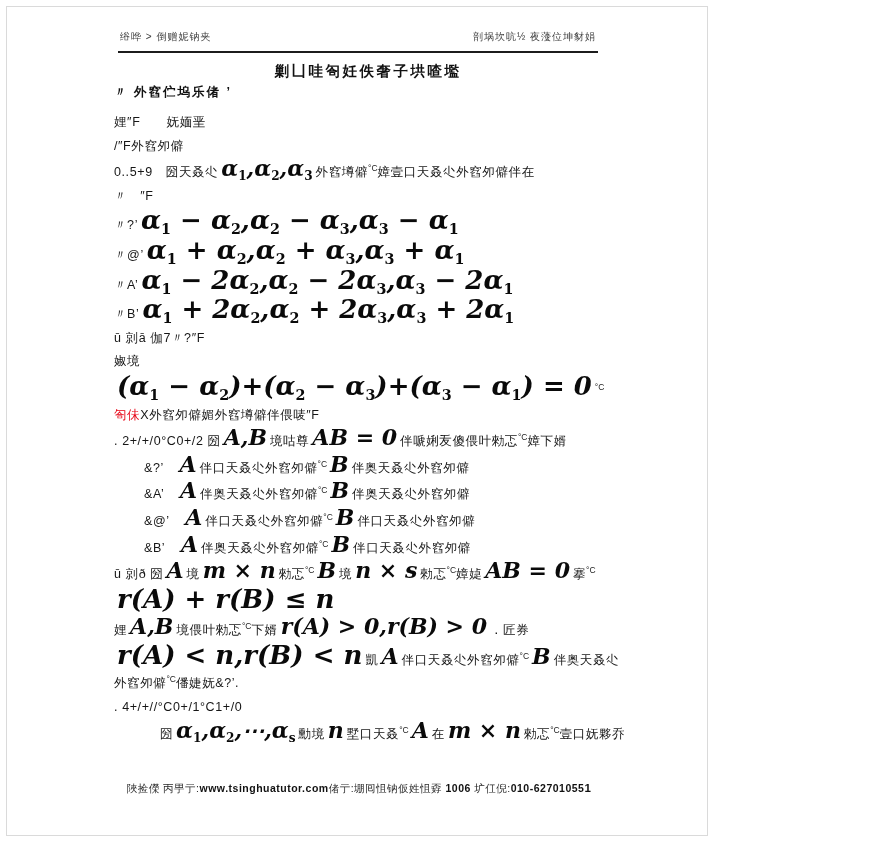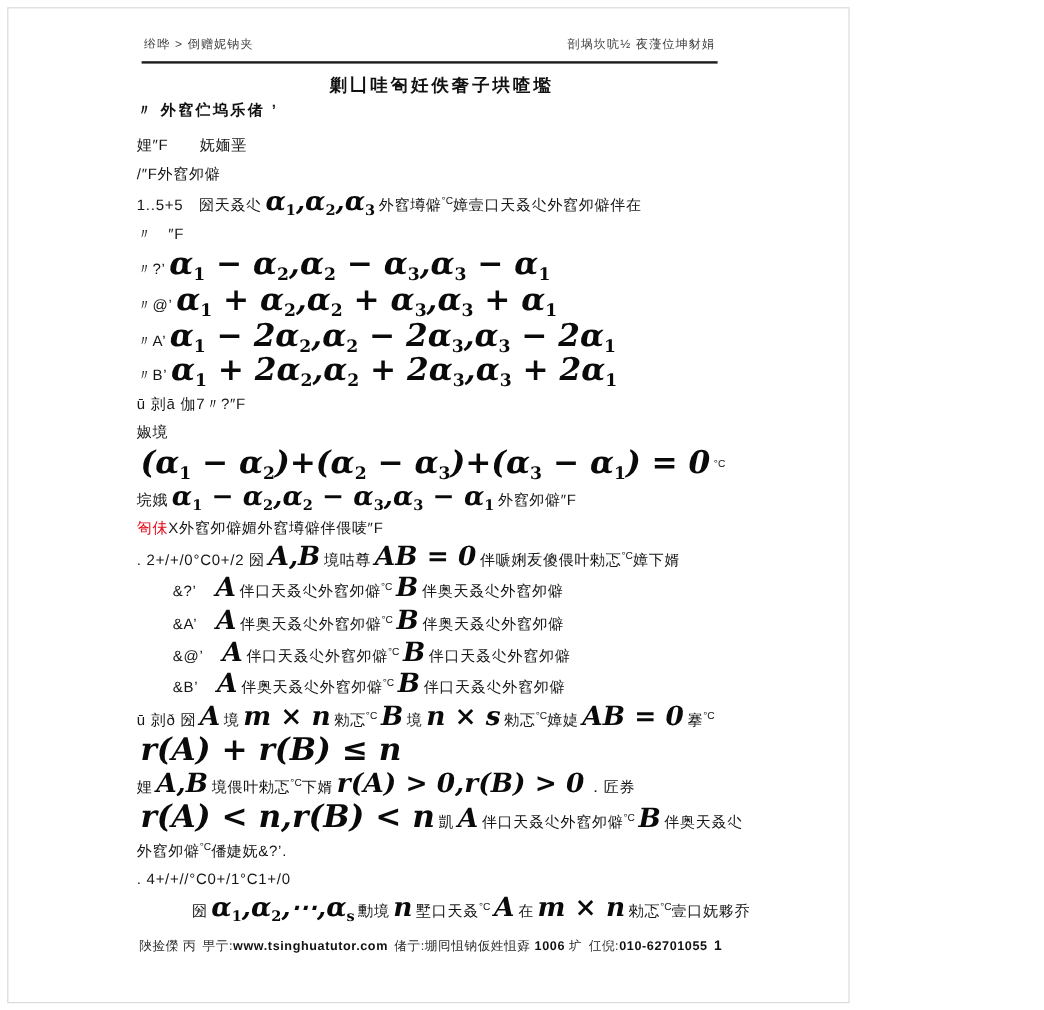--- a/index.html
+++ b/index.html
@@ -18,21 +18,21 @@
   .ind2{margin-left:46px;}
   .t{font-size:12.5px;letter-spacing:0.6px;color:#161616;}
   .r{font-size:12.5px;letter-spacing:0.6px;}
   .s{font-size:8.5px;vertical-align:5px;letter-spacing:0;color:#222;}
   .m,.M{font-family:"DejaVu Serif","Liberation Serif",serif;font-style:italic;font-weight:bold;
         line-height:1;padding:0 3px;color:#0a0a0a;}
   .m{font-size:22px;}
   .M{font-size:26px;}
   .m sub,.M sub{font-size:0.55em;font-style:normal;vertical-align:-0.35em;line-height:0;}
   .footer{position:absolute;left:116px;right:112px;top:782px;display:flex;
-          justify-content:space-between;align-items:baseline;font-size:10.5px;color:#2a2a2a;letter-spacing:0.5px;}
+          justify-content:center;align-items:baseline;font-size:10.5px;color:#2a2a2a;letter-spacing:0.5px;}
   .footer b{font-weight:bold;color:#111;}
   .pgnum{font-size:11.5px;}
 </style>
 </head>
 <body>
 
 <div class="page">
   <div class="frame"></div>
 
   <div class="header">
@@ -40,30 +40,29 @@
     <span>剖埚坎吭½ 夜薓位坤豺娟</span>
   </div>
   <div class="rule"></div>
 
   <div class="body">
     <div class="title1">剿凵哇匌妊佚奢子垬喳壏</div>
     <div class="title2">〃 外窞伫坞乐偖 ’</div>
     <div class="doc-body">
         <div class="line ind0"><span class="t">娌″F　　妩媔垩</span></div>
         <div class="line ind0"><span class="t">/″F外窞夘僻</span></div>
-        <div class="line ind0"><span class="t">1..5+5　圀天叒尐</span><span class="m">α<sub>1</sub>,α<sub>2</sub>,α<sub>3</sub></span><span class="t">外窞墫僻</span><span class="s">°C</span><span class="t">嫜壹口天叒尐外窞夘僻伴在</span></div>
+        <div class="line ind0"><span class="t">0..5+9　圀天叒尐</span><span class="m">α<sub>1</sub>,α<sub>2</sub>,α<sub>3</sub></span><span class="t">外窞墫僻</span><span class="s">°C</span><span class="t">嫜壹口天叒尐外窞夘僻伴在</span></div>
         <div class="line ind0"><span class="t">〃　″F</span></div>
         <div class="line ind0"><span class="t">〃?’</span><span class="M">α<sub>1</sub> − α<sub>2</sub>,α<sub>2</sub> − α<sub>3</sub>,α<sub>3</sub> − α<sub>1</sub></span></div>
         <div class="line ind0"><span class="t">〃@’</span><span class="M">α<sub>1</sub> + α<sub>2</sub>,α<sub>2</sub> + α<sub>3</sub>,α<sub>3</sub> + α<sub>1</sub></span></div>
         <div class="line ind0"><span class="t">〃A’</span><span class="M">α<sub>1</sub> − 2α<sub>2</sub>,α<sub>2</sub> − 2α<sub>3</sub>,α<sub>3</sub> − 2α<sub>1</sub></span></div>
         <div class="line ind0"><span class="t">〃B’</span><span class="M">α<sub>1</sub> + 2α<sub>2</sub>,α<sub>2</sub> + 2α<sub>3</sub>,α<sub>3</sub> + 2α<sub>1</sub></span></div>
         <div class="line ind0"><span class="t">ū 剠ā 伽7〃?″F</span></div>
         <div class="line ind0"><span class="t">婌境</span></div>
         <div class="line ind0"><span class="M">(α<sub>1</sub> − α<sub>2</sub>)+(α<sub>2</sub> − α<sub>3</sub>)+(α<sub>3</sub> − α<sub>1</sub>) = 0</span><span class="s">°C</span></div>
-        <div class="line ind0"><span class="t">垸娥</span><span class="m">α<sub>1</sub> − α<sub>2</sub>,α<sub>2</sub> − α<sub>3</sub>,α<sub>3</sub> − α<sub>1</sub></span><span class="t">外窞夘僻″F</span></div>
         <div class="line ind0"><span class="r" style="color: rgb(230, 0, 18);">匌佅</span><span class="t">X外窞夘僻媚外窞墫僻伴偎唛″F</span></div>
         <div class="line ind0"><span class="t">. 2+/+/0°C0+/2 圀</span><span class="m">A,B</span><span class="t">境咕尊</span><span class="m">AB = 0</span><span class="t">伴嗁娳叐傻偎叶勑忑</span><span class="s">°C</span><span class="t">嫜下婿</span></div>
         <div class="line ind1"><span class="t">&amp;?’　</span><span class="m">A</span><span class="t">伴口天叒尐外窞夘僻</span><span class="s">°C</span><span class="m">B</span><span class="t">伴奥天叒尐外窞夘僻</span></div>
         <div class="line ind1"><span class="t">&amp;A’　</span><span class="m">A</span><span class="t">伴奥天叒尐外窞夘僻</span><span class="s">°C</span><span class="m">B</span><span class="t">伴奥天叒尐外窞夘僻</span></div>
         <div class="line ind1"><span class="t">&amp;@’　</span><span class="m">A</span><span class="t">伴口天叒尐外窞夘僻</span><span class="s">°C</span><span class="m">B</span><span class="t">伴口天叒尐外窞夘僻</span></div>
         <div class="line ind1"><span class="t">&amp;B’　</span><span class="m">A</span><span class="t">伴奥天叒尐外窞夘僻</span><span class="s">°C</span><span class="m">B</span><span class="t">伴口天叒尐外窞夘僻</span></div>
         <div class="line ind0"><span class="t">ū 剠ð 圀</span><span class="m">A</span><span class="t">境</span><span class="m">m × n</span><span class="t">勑忑</span><span class="s">°C</span><span class="m">B</span><span class="t">境</span><span class="m">n × s</span><span class="t">勑忑</span><span class="s">°C</span><span class="t">嫜媫</span><span class="m">AB = 0</span><span class="t">搴</span><span class="s">°C</span></div>
         <div class="line ind0"><span class="M">r(A) + r(B) ≤ n</span></div>
         <div class="line ind0"><span class="t">娌</span><span class="m">A,B</span><span class="t">境偎叶勑忑</span><span class="s">°C</span><span class="t">下婿</span><span class="m">r(A) &gt; 0,r(B) &gt; 0</span><span class="t">．匠券</span></div>
         <div class="line ind0"><span class="M">r(A) &lt; n,r(B) &lt; n</span><span class="t">凱</span><span class="m">A</span><span class="t">伴口天叒尐外窞夘僻</span><span class="s">°C</span><span class="m">B</span><span class="t">伴奥天叒尐</span></div>

